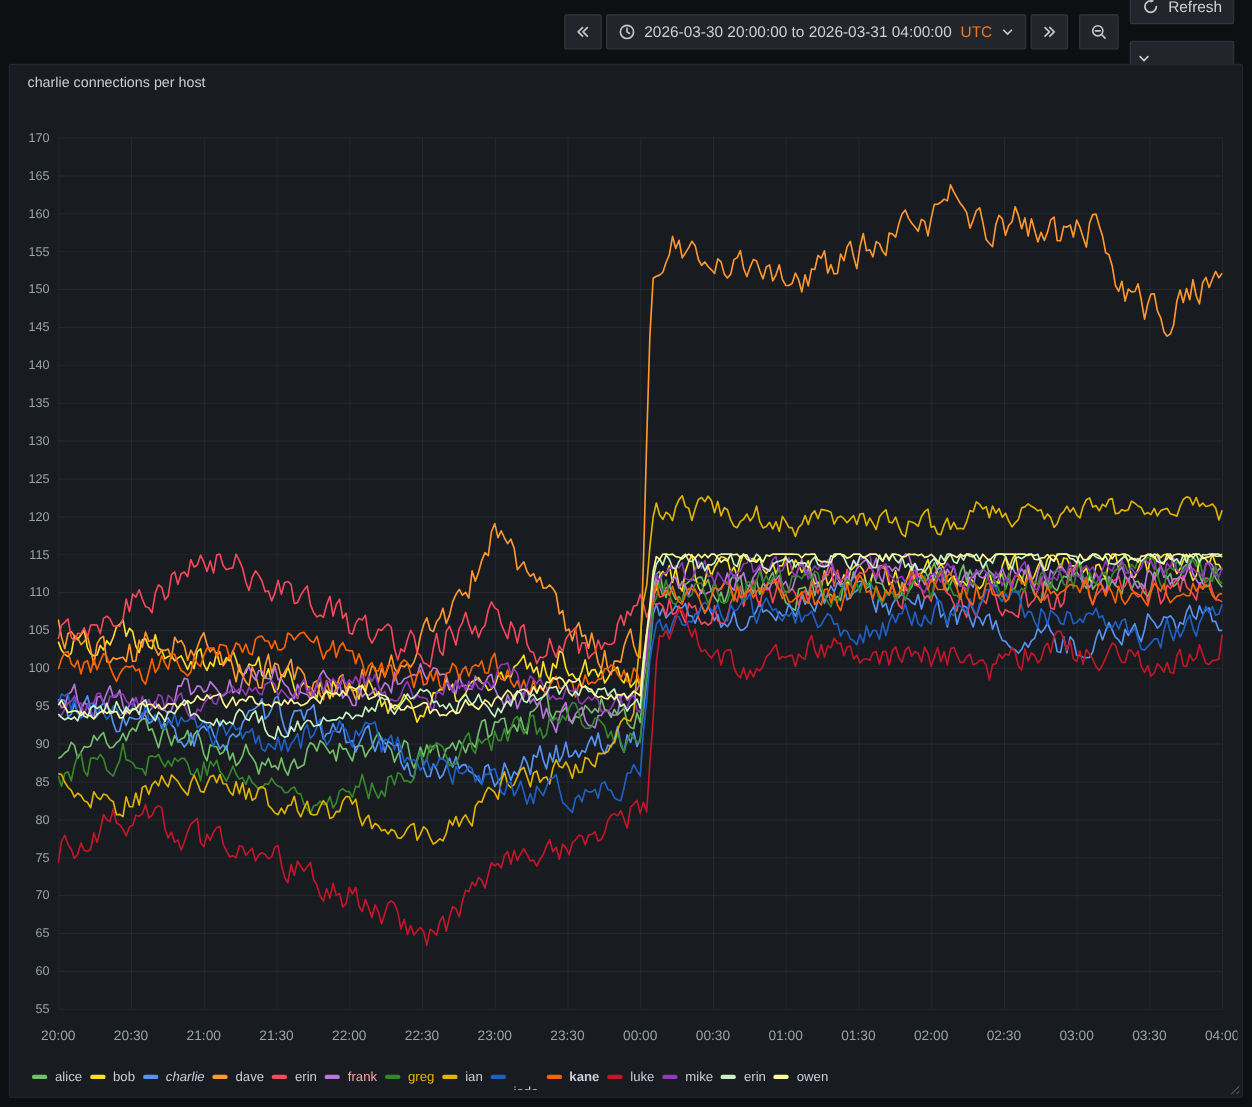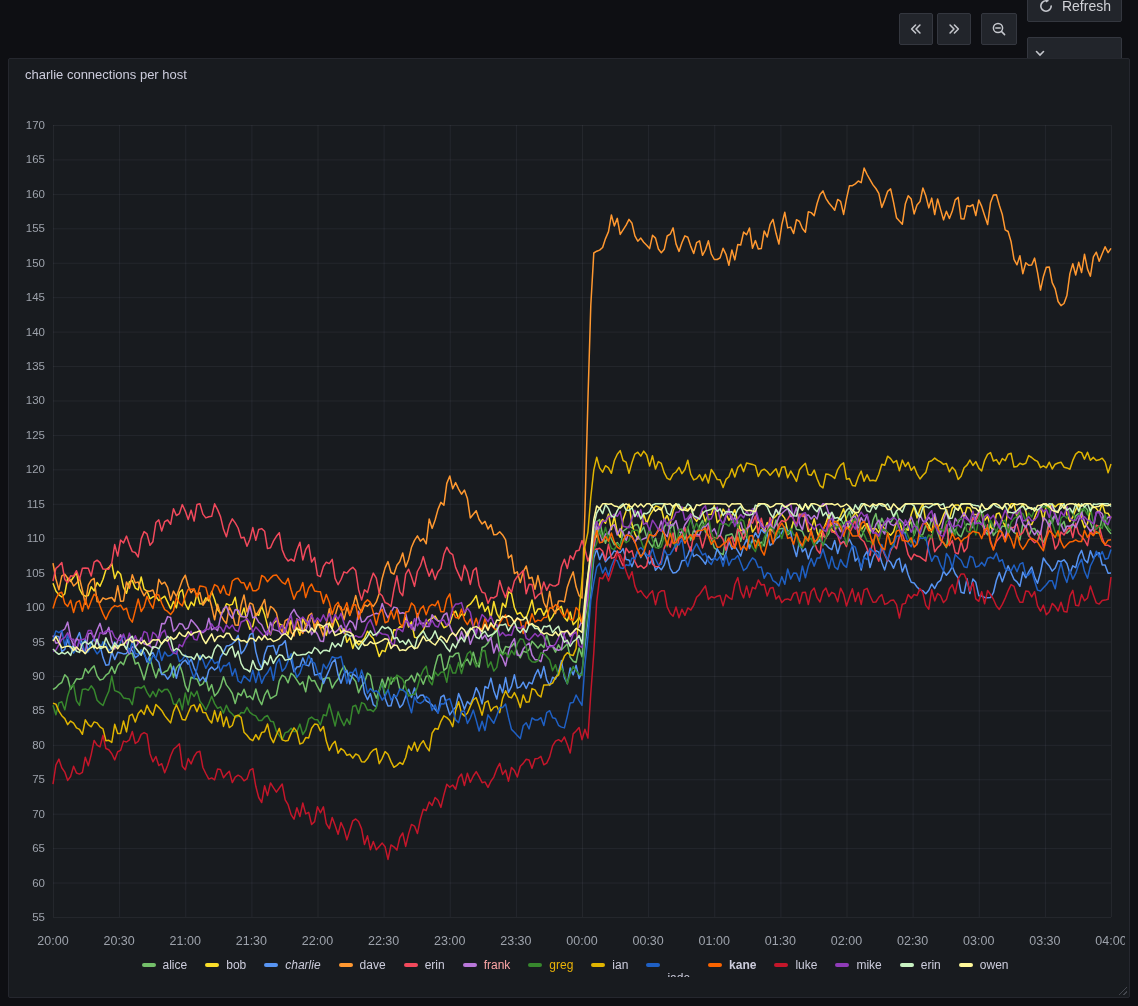--- a/index.html
+++ b/index.html
@@ -18,22 +18,22 @@
   .sep{margin-left:6px;}
   .split{display:flex;gap:15px;margin-left:6px;flex-direction:column;}
   .caret-btn{padding:0 6px;}
   .utc{font-weight:500;}
 
   
   .panel{position:absolute;top:58px;left:8px;right:8px;bottom:8px;
     background:#181b1f;border:1px solid #25272e;border-radius:2px;}
   .panel-title{padding:8px 16px;font-size:13px;font-weight:500;color:#ccccdc;cursor:pointer;}
   .chart-area{position:absolute;top:30px;left:4px;right:4px;bottom:36px;}
-  .legend{position:absolute;left:20px;right:8px;bottom:20px;height:24px;
-    display:flex;align-items:center;gap:18px;overflow:hidden;justify-content:center;}
+  .legend{position:absolute;left:20px;right:8px;bottom:6px;height:24px;
+    display:flex;align-items:center;gap:7px;overflow:hidden;}
   .legend-item{display:flex;align-items:center;gap:7px;cursor:pointer;flex:none;}
   .legend-swatch{width:14px;height:4px;border-radius:2px;display:inline-block;}
   .legend-label{color:#ccccdc;font-size:12px;}
   .resize-handle{position:absolute;right:2px;bottom:2px;width:11px;height:11px;cursor:nwse-resize;
     background:repeating-linear-gradient(-45deg,transparent 0 2px,#44474e 2px 3px);
     clip-path:polygon(100% 0,100% 100%,0 100%);}
 </style>
 </head>
 <body style="background: rgb(14, 15, 19);">
 
@@ -42,20 +42,35 @@
 
     <button class="gbtn icon-btn">
       <span>
         <svg width="14" height="14" viewBox="0 0 16 16" fill="none" stroke="currentColor" stroke-width="1.8" stroke-linecap="round" stroke-linejoin="round">
             <path d="M7.5 3.5 3 8l4.5 4.5"></path>
             <path d="M12.5 3.5 8 8l4.5 4.5"></path>
           </svg>
       </span>
     </button>
 
+    <button class="gbtn">
+      <span>
+        <svg width="16" height="16" viewBox="0 0 16 16" fill="none" stroke="currentColor" stroke-width="1.5">
+            <circle cx="8" cy="8" r="6"></circle>
+            <path d="M8 4.6V8l2.3 1.4" stroke-linecap="round"></path>
+          </svg>
+      </span>
+      <span>2026-03-30 20:00:00 to 2026-03-31 04:00:00</span>
+      <span class="utc" style="color: rgb(235, 123, 47);">UTC</span>
+      <span>
+        <svg width="12" height="12" viewBox="0 0 12 12" fill="none" stroke="currentColor" stroke-width="1.6" stroke-linecap="round">
+            <path d="M2.5 4.5 6 8l3.5-3.5"></path>
+          </svg>
+      </span>
+    </button>
 
     <button class="gbtn icon-btn">
       <span>
         <svg width="14" height="14" viewBox="0 0 16 16" fill="none" stroke="currentColor" stroke-width="1.8" stroke-linecap="round" stroke-linejoin="round">
             <path d="M8.5 3.5 13 8l-4.5 4.5"></path>
             <path d="M3.5 3.5 8 8l-4.5 4.5"></path>
           </svg>
       </span>
     </button>
 

